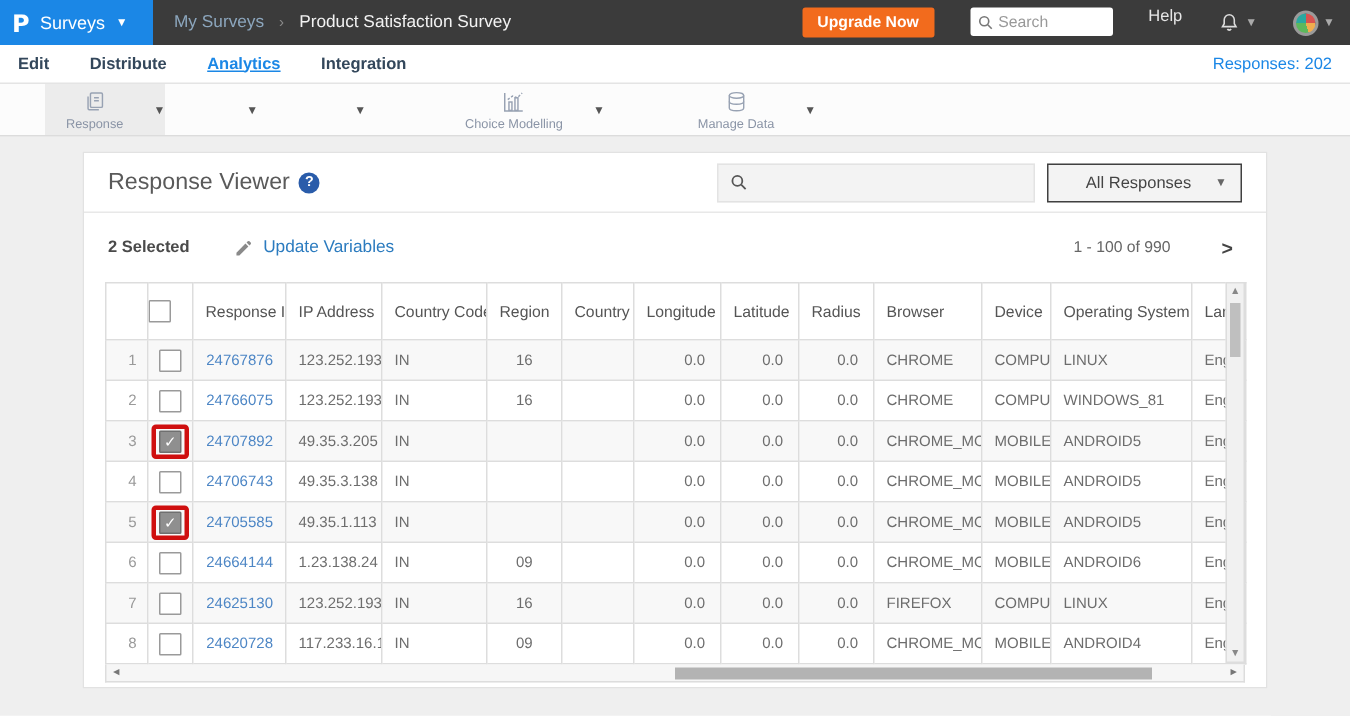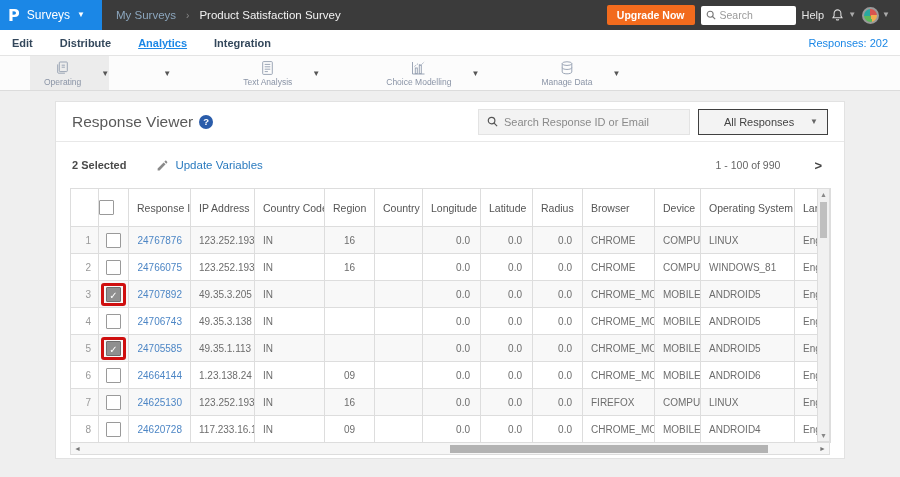--- a/index.html
+++ b/index.html
@@ -10,21 +10,21 @@
   .topnav { height:30px; background:#3b3b3b; display:flex; align-items:center; color:#fff; }
   .logo-block { background:#1b87e6; height:30px; width:102px; display:flex; align-items:center; padding:0 8px; gap:7px; }
   .logo-glyph { font-weight:bold; font-size:16px; color:#fff; font-family:"DejaVu Sans", sans-serif; }
   .logo-block .menu-label { font-size:12px; color:#fff; }
   .caret { font-size:8px; color:#fff; line-height:1; }
   .caret.dark { color:#666; }
   .breadcrumb { display:flex; align-items:center; gap:10px; margin-left:14px; font-size:11.5px; }
   .crumb-parent { color:#8ca6bd; cursor:pointer; }
   .crumb-sep { color:#8a8a8a; font-size:10px; }
   .crumb-current { color:#f2f2f2; }
-  .topnav-right { margin-left:auto; display:flex; align-items:center; gap:6px; padding-right:10px; }
+  .topnav-right { margin-left:auto; display:flex; gap:24px; padding-right:10px; }
   .upgrade-btn { background:#f26b1d; color:#fff; border:none; border-radius:2px; font-size:10.5px; font-weight:bold; padding:4px 10px; cursor:pointer; }
   .nav-search { background:#fff; border-radius:2px; height:19px; width:95px; display:flex; align-items:center; padding:0 5px; gap:4px; }
   .nav-search input { border:none; outline:none; width:70px; font-size:10.5px; color:#333; background:transparent; }
   .nav-search input::placeholder { color:#999; }
   .help-label { font-size:11px; color:#e6e6e6; cursor:pointer; }
   .icon-wrap { display:flex; align-items:center; gap:3px; cursor:pointer; }
   .avatar { width:17px; height:17px; border-radius:50%; border:2px solid #9a9a9a;
     background:conic-gradient(#d9534f 0 25%, #f0ad4e 25% 45%, #5cb85c 45% 75%, #2aa8a0 75% 100%); }
 
   
@@ -145,37 +145,28 @@
 <div class="toolbar">
   <div class="tool-group active g1">
     <span class="tool-center">
       <span class="tool-icon">
         <svg width="17" height="16" viewBox="0 0 20 20" fill="none" stroke="#98a2b3" stroke-width="1.2">
           <rect x="6" y="2.5" width="10" height="12" rx="1"></rect>
           <path d="M4 5.5v10a1 1 0 0 0 1 1h8"></path>
           <path d="M9 6.5h4M9 9h4"></path>
         </svg>
       </span>
-      <span class="tool-label">Operating</span>
+      <span class="tool-label">Response</span>
     </span>
     <span class="tool-caret">▼</span>
   </div>
   <div class="tool-group g2">
     <span class="tool-caret">▼</span>
   </div>
   <div class="tool-group g3">
-    <span class="tool-center">
-      <span class="tool-icon">
-        <svg width="15" height="16" viewBox="0 0 18 20" fill="none" stroke="#98a2b3" stroke-width="1.2">
-          <rect x="3" y="2" width="12" height="16" rx="1"></rect>
-          <path d="M5.5 5.5h7M5.5 8.5h7M5.5 11.5h7M5.5 14.5h4"></path>
-        </svg>
-      </span>
-      <span class="tool-label">Text Analysis</span>
-    </span>
     <span class="tool-caret">▼</span>
   </div>
   <div class="tool-group g4">
     <span class="tool-center">
       <span class="tool-icon">
         <svg width="17" height="16" viewBox="0 0 20 20" fill="none" stroke="#98a2b3" stroke-width="1.2">
           <path d="M2.5 2.5v15h15"></path>
           <rect x="6" y="10" width="2.5" height="7"></rect>
           <rect x="11" y="6.5" width="2.5" height="10.5"></rect>
           <path d="M5 8l4-3 4 1.5 4-4" stroke-dasharray="2 1.5"></path>
@@ -204,21 +195,20 @@
 
   <div class="card-header">
     <span class="viewer-title">Response Viewer</span>
     <span class="help-dot">?</span>
     <div class="header-right">
       <div class="viewer-search">
         <svg width="11" height="11" viewBox="0 0 12 12">
           <circle cx="5" cy="5" r="3.6" fill="none" stroke="#555" stroke-width="1.3"></circle>
           <line x1="7.8" y1="7.8" x2="11" y2="11" stroke="#555" stroke-width="1.3"></line>
         </svg>
-        <input type="text" placeholder="Search Response ID or Email" style="">
       </div>
       <div class="filter-select">
         <span class="sel-label">All Responses</span>
         <span class="caret dark">▼</span>
       </div>
     </div>
   </div>
 
   <div class="actions-row">
     <span class="selected-count">2 Selected</span>

